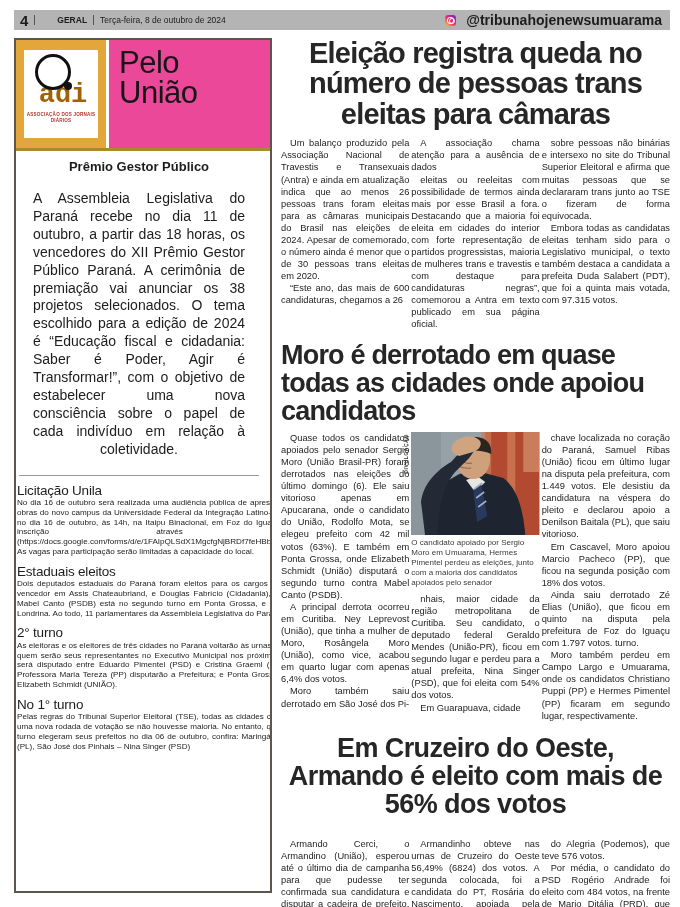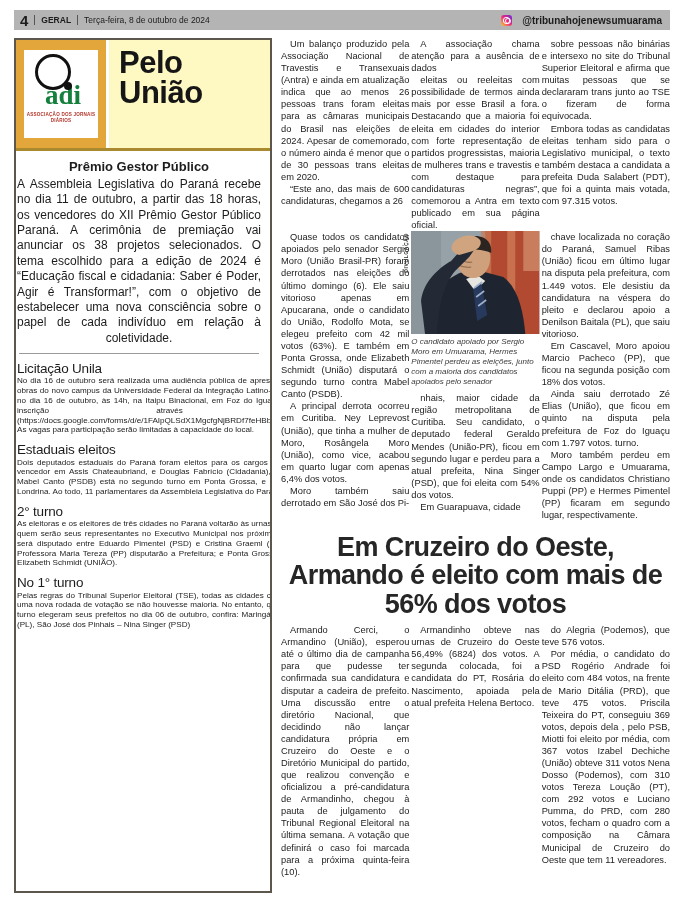--- a/index.html
+++ b/index.html
@@ -4,72 +4,72 @@
 <style>
   html,body{margin:0;padding:0;background:#fff;}
   .page{width:680px;height:907px;position:relative;background:#fff;overflow:hidden;
         font-family:"Liberation Sans",sans-serif;color:#1c1c1c;box-sizing:border-box;
         padding:10px 10px 0 14px;}
   
   .topbar{height:20px;background:#b4b4b4;display:flex;align-items:center;
           justify-content:space-between;padding:0 8px 0 6px;}
   .tb-left{display:flex;align-items:center;gap:6px;}
   .tb-num{font-size:15px;font-weight:bold;}
-  .tb-sec{font-size:8.5px;font-weight:bold;border-left:1px solid #555;padding-left:6px;}
+  .tb-sec{font-size:8.5px;font-weight:bold;border-left:1px solid #555;padding-left:22px;}
   .tb-date{font-size:8.5px;border-left:1px solid #555;padding-left:6px;}
-  .tb-right{display:flex;align-items:center;gap:10px;font-size:10px;font-weight:bold;}
+  .tb-right{display:flex;align-items:center;gap:10px;font-size:14px;font-weight:bold;}
   .ig{width:11px;height:11px;border-radius:3px;
       background:linear-gradient(45deg,#f9ce34,#ee2a7b,#6228d7);position:relative;}
   .ig::after{content:"";position:absolute;inset:2px;border:1.4px solid #fff;border-radius:3px;}
   .ig::before{content:"";position:absolute;left:3.6px;top:3.6px;width:3.8px;height:3.8px;
       border:1.2px solid #fff;border-radius:50%;z-index:1;}
   
   .main{display:flex;gap:9px;margin-top:8px;}
   
   .adi{width:258px;min-width:258px;border:2px solid #5c564c;height:855px;
        box-sizing:border-box;background:#fff;overflow:hidden;}
   .adi-header{height:108px;background:#e2a63b;border-bottom:3px solid #a98a2f;
               display:flex;align-items:stretch;}
   .adi-logo-wrap{width:90px;display:flex;align-items:center;justify-content:center;}
   .adi-logo{width:74px;height:88px;background:#fff;display:flex;flex-direction:column;
             align-items:center;justify-content:flex-start;padding-top:4px;box-sizing:border-box;}
   .adi-logo .circ{width:30px;height:30px;border:3px solid #111;border-radius:50%;
                   position:relative;margin-bottom:-8px;margin-left:-16px;}
   .adi-logo .circ::after{content:"";position:absolute;right:-4px;bottom:-3px;width:8px;
                   height:8px;background:#111;border-radius:50%;}
-  .adi-logo .adi-word{font-family:Liberation Serif, serif;font-weight:bold;font-size:27px;
-                  line-height:1;color:#15803d;margin-left:4px;}
+  .adi-logo .adi-word{font-family:Liberation Mono, monospace;font-weight:bold;font-size:27px;
+                  line-height:1;color:#a16207;margin-left:4px;}
   .adi-logo .adi-sub{font-size:4.6px;color:#b3362a;font-weight:bold;text-align:center;
                   letter-spacing:.2px;margin-top:3px;line-height:1.3;}
-  .adi-title{flex:1;background:#fef9c3;border-left:3px solid #fff;padding:8px 0 0 10px;
-             font-weight:bold;font-size:31px;line-height:.98;letter-spacing:-.5px;color:#161616;}
+  .adi-title{flex:1;background:#ec4899;border-left:3px solid #fff;padding:8px 0 0 10px;
+             font-weight:normal;font-size:31px;line-height:.98;letter-spacing:-.5px;color:#161616;}
   .adi-body{padding:7px 9px 0 1px;}
   .adi-lead-h{font-size:13px;font-weight:bold;text-align:center;margin:1px 0 3px;}
-  .adi-lead{font-size:12px;line-height:1.28;text-align:justify;text-align-last:center;margin:0;}
+  .adi-lead{font-size:14px;line-height:1.28;text-align:justify;text-align-last:center;margin:16px;}
   .rule{border:0;border-top:1px solid #9a9a9a;margin:7px 2px 2px;}
   .adi-cols{display:flex;gap:9px;}
   .acol{flex:1;font-size:8.1px;line-height:1.21;text-align:justify;}
   .acol h4{font-size:13.5px;font-weight:normal;letter-spacing:-.2px;margin:8px 0 1px;line-height:1;}
   .acol .blk:first-child h4{margin-top:6px;}
   .acol p{margin:0;}
   
   .articles{flex:1;min-width:0;}
   article h1{margin:0;font-weight:bold;color:#262626;letter-spacing:-.8px;}
   .a1 h1{font-size:29px;line-height:1.05;text-align:center;margin:0 0 8px;}
   .a2 h1{font-size:27px;line-height:1.04;text-align:left;margin:10px 0 7px;}
-  .a3 h1{font-size:27px;line-height:1.05;text-align:center;margin:12px 0 6px;letter-spacing:-.6px;}
+  .a3 h1{font-size:27px;line-height:1.05;text-align:center;margin:12px 0 19px;letter-spacing:-.6px;}
   .cols3{display:grid;grid-template-columns:1fr 1fr 1fr;gap:2px;}
   .cols3 p{font-size:9.3px;line-height:1.3;text-align:justify;margin:0;text-indent:9px;}
   .a1 .cols3{min-height:158px;}
   .a2 .cols3{min-height:252px;}
   figure.photo{margin:0;position:relative;}
   figure.photo svg{display:block;width:100%;height:103px;}
   .credit{position:absolute;left:-8px;top:2px;font-size:5px;font-weight:bold;color:#333;
           writing-mode:vertical-rl;transform:rotate(180deg);letter-spacing:.6px;}
-  figcaption{font-size:8px;font-style:italic;color:#3a3a3a;line-height:1.25;margin:3px 0 5px;}
+  figcaption{font-size:8px;color:#3a3a3a;line-height:1.25;margin:3px 0 5px;}
 </style>
 </head>
 <body>
 
 <div class="page">
 
   <div class="topbar">
     <div class="tb-left">
       <span class="tb-num">4</span>
       <span class="tb-sec">GERAL</span>
@@ -124,37 +124,39 @@
           </div>
 
         </div>
 
       </div>
     </aside>
 
     <section class="articles">
 
       <article class="a1">
+        <h1>Eleição registra queda no número de pessoas trans eleitas para câmaras</h1>
         <div class="cols3">
           <div>
             <p>Um balanço produzido pela Associação Nacional de Travestis e Transexuais (Antra) e ainda em atualização indica que ao menos 26 pessoas trans foram eleitas para as câmaras municipais do Brasil nas eleições de 2024. Apesar de comemorado, o número ainda é menor que o de 30 pessoas trans eleitas em 2020.</p>
             <p>“Este ano, das mais de 600 candidaturas, chegamos a 26</p>
           </div>
           <div>
             <p>A associação chama atenção para a ausência de dados</p>
             <p>eleitas ou reeleitas com possibilidade de termos ainda mais por esse Brasil a fora. Destacando que a maioria foi eleita em cidades do interior com forte representação de partidos progressistas, maioria de mulheres trans e travestis e com destaque para candidaturas negras”, comemorou a Antra em texto publicado em sua página oficial.</p>
           </div>
           <div>
             <p>sobre pessoas não binárias e intersexo no site do Tribunal Superior Eleitoral e afirma que muitas pessoas que se declararam trans junto ao TSE o fizeram de forma equivocada.</p>
             <p>Embora todas as candidatas eleitas tenham sido para o Legislativo municipal, o texto também destaca a candidata a prefeita Duda Salabert (PDT), que foi a quinta mais votada, com 97.315 votos.</p>
           </div>
         </div>
       </article>
 
       <article class="a2">
+        <h1>Moro é derrotado em quase todas as cidades onde apoiou candidatos</h1>
         <div class="cols3">
           <div>
             <p>Quase todos os candidatos apoiados pelo senador Sergio Moro (União Brasil-PR) foram derrotados nas eleições do último domingo (6). Ele saiu vitorioso apenas em Apucarana, onde o candidato do União, Rodolfo Mota, se elegeu prefeito com 42 mil votos (63%). E também em Ponta Grossa, onde Elizabeth Schmidt (União) disputará o segundo turno contra Mabel Canto (PSDB).</p>
             <p>A principal derrota ocorreu em Curitiba. Ney Leprevost (União), que tinha a mulher de Moro, Rosângela Moro (União), como vice, acabou em quarto lugar com apenas 6,4% dos votos.</p>
             <p>Moro também saiu derrotado em São José dos Pi-</p>
           </div>
           <div>
             <figure class="photo">
               <span class="credit">DIVULGAÇÃO</span>
               <svg viewBox="0 0 128 103" preserveAspectRatio="none">

